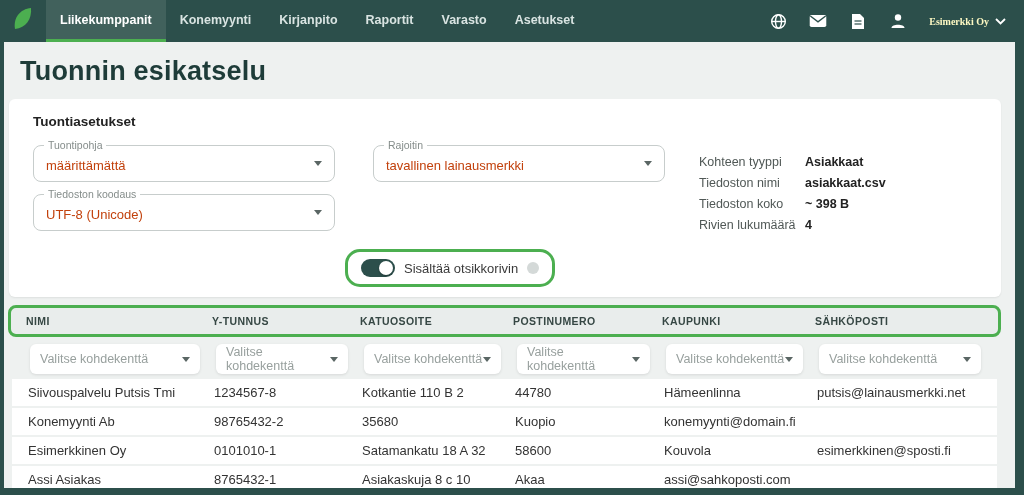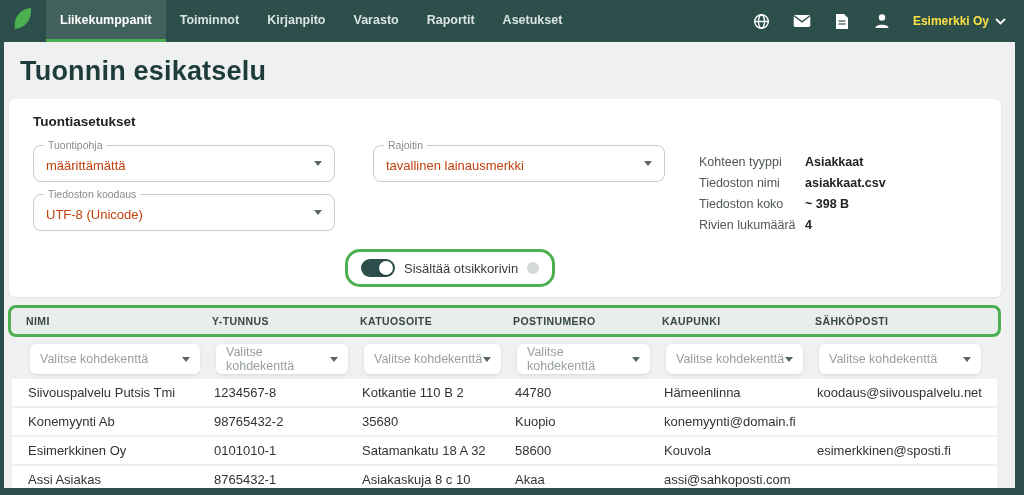--- a/index.html
+++ b/index.html
@@ -8,22 +8,22 @@
 
   
   .nav { height:42px; background:#2c4f4b; display:flex; align-items:stretch; }
   .logo-box { width:46px; display:flex; align-items:center; justify-content:center; }
   .nav-items { display:flex; align-items:stretch; }
   .nav-item { padding:0 14px; display:flex; align-items:center; font-size:12.5px;
     font-weight:bold; color:#d9e4e2; cursor:pointer; border-bottom:3px solid transparent; }
   .nav-item.active { background:#41615c; color:#fff; border-bottom:3px solid #4caf50; }
   .nav-right { margin-left:auto; display:flex; align-items:center; gap:22px; padding-right:18px; }
   .nav-icon { width:18px; height:18px; display:flex; align-items:center; justify-content:center; cursor:pointer; }
-  .company { display:flex; align-items:center; gap:6px; color:#fde047; font-size:12px;
-    font-weight:bold; cursor:pointer; }
+  .company { display:flex; align-items:center; gap:6px; color:#fef9c3; font-size:10px;
+    font-weight:bold; cursor:pointer;font-family:Liberation Serif, serif; }
 
   
   .frame { height:446px; margin:0 9px 7px 4px; background:#eef1f0; overflow:hidden; }
 
   .page-title { margin:14px 0 0 16px; font-size:27px; font-weight:bold; color:#1e3c39;
     letter-spacing:0.2px; }
 
   
   .card { margin:12px 14px 0 5px; background:#fff; border-radius:6px;
     box-shadow:0 1px 2px rgba(0,0,0,0.07); padding:15px 24px 10px 24px; }
@@ -74,24 +74,24 @@
 <div class="nav">
   <div class="logo-box">
     <span>
       <svg width="22" height="26" viewBox="0 0 22 26">
         <path d="M3 23 C1 12, 8 3, 19 2 C20 13, 14 22, 3 23 Z" fill="#4caf50"></path>
       </svg>
     </span>
   </div>
   <div class="nav-items">
     <div class="nav-item active">Liikekumppanit</div>
-    <div class="nav-item">Toiminnot</div>
+    <div class="nav-item">Konemyynti</div>
     <div class="nav-item">Kirjanpito</div>
+    <div class="nav-item">Raportit</div>
     <div class="nav-item">Varasto</div>
-    <div class="nav-item">Raportit</div>
     <div class="nav-item">Asetukset</div>
   </div>
   <div class="nav-right">
     <span class="nav-icon">
       <svg width="17" height="17" viewBox="0 0 18 18" fill="none" stroke="#fff" stroke-width="1.5">
         <circle cx="9" cy="9" r="7.2"></circle>
         <ellipse cx="9" cy="9" rx="3.2" ry="7.2"></ellipse>
         <line x1="2" y1="9" x2="16" y2="9"></line>
       </svg>
     </span>
@@ -217,21 +217,21 @@
     </div>
   </div>
 
   <div class="rows">
     <div class="trow tgrid">
       <span>Siivouspalvelu Putsis Tmi</span>
       <span>1234567-8</span>
       <span>Kotkantie 110 B 2</span>
       <span>44780</span>
       <span>Hämeenlinna</span>
-      <span>koodaus@siivouspalvelu.net</span>
+      <span>putsis@lainausmerkki.net</span>
     </div>
     <div class="trow tgrid">
       <span>Konemyynti Ab</span>
       <span>98765432-2</span>
       <span>35680</span>
       <span>Kuopio</span>
       <span>konemyynti@domain.fi</span>
     </div>
     <div class="trow tgrid">
       <span>Esimerkkinen Oy</span>

